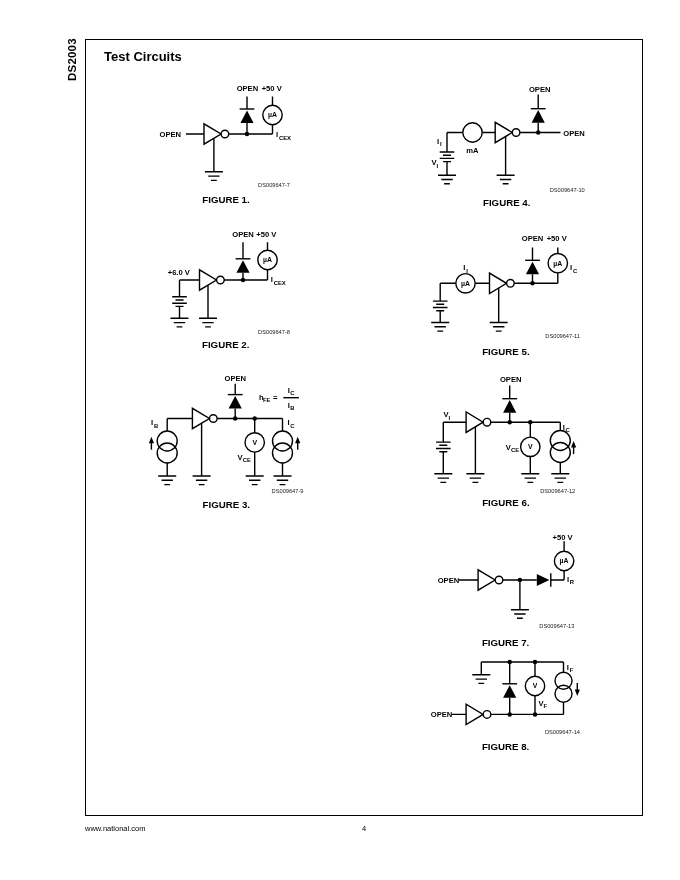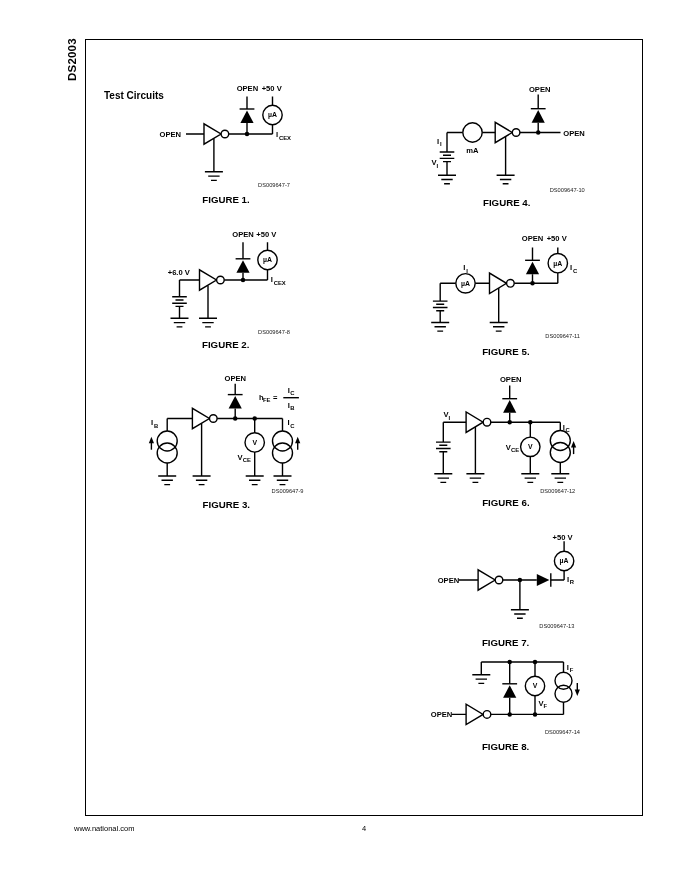--- a/index.html
+++ b/index.html
@@ -17,25 +17,25 @@
   }
   .side-label {
     position: absolute; left: 51px; top: 53px; width: 42px; height: 14px;
     font-weight: bold; font-size: 11.5px; letter-spacing: 0.2px;
     color: var(--ink, #000);
     transform: rotate(-90deg); transform-origin: center center;
     text-align: center; line-height: 14px; white-space: nowrap;
   }
   .title {
     position: absolute; left: 104px; top: 50px;
-    font-weight: bold; font-size: 10px; line-height: 14px;
-    color: var(--ink, #000); white-space: nowrap; margin-top: 39px;
+    font-weight: bold; font-size: 13px; line-height: 14px;
+    color: var(--ink, #000); white-space: nowrap;
   }
   .footer-left {
-    position: absolute; left: 74px; top: 823.5px;
+    position: absolute; left: 85px; top: 823.5px;
     font-size: 7.5px; line-height: 9px; color: var(--ink, #000);
   }
   .footer-page {
     position: absolute; left: 364px; top: 823.5px; transform: translateX(-50%);
     font-size: 7.5px; line-height: 9px; color: var(--ink, #000);
   }
   svg.schem { position: absolute; left: 0; top: 0; }
   svg .st { stroke: var(--ink, #000); stroke-width: 1.4; fill: none; }
   svg .so { stroke: var(--ink, #000); stroke-width: 1.4; fill: none; }
   svg .sw { stroke: var(--ink, #000); stroke-width: 1.4; fill: #ffffff; }

